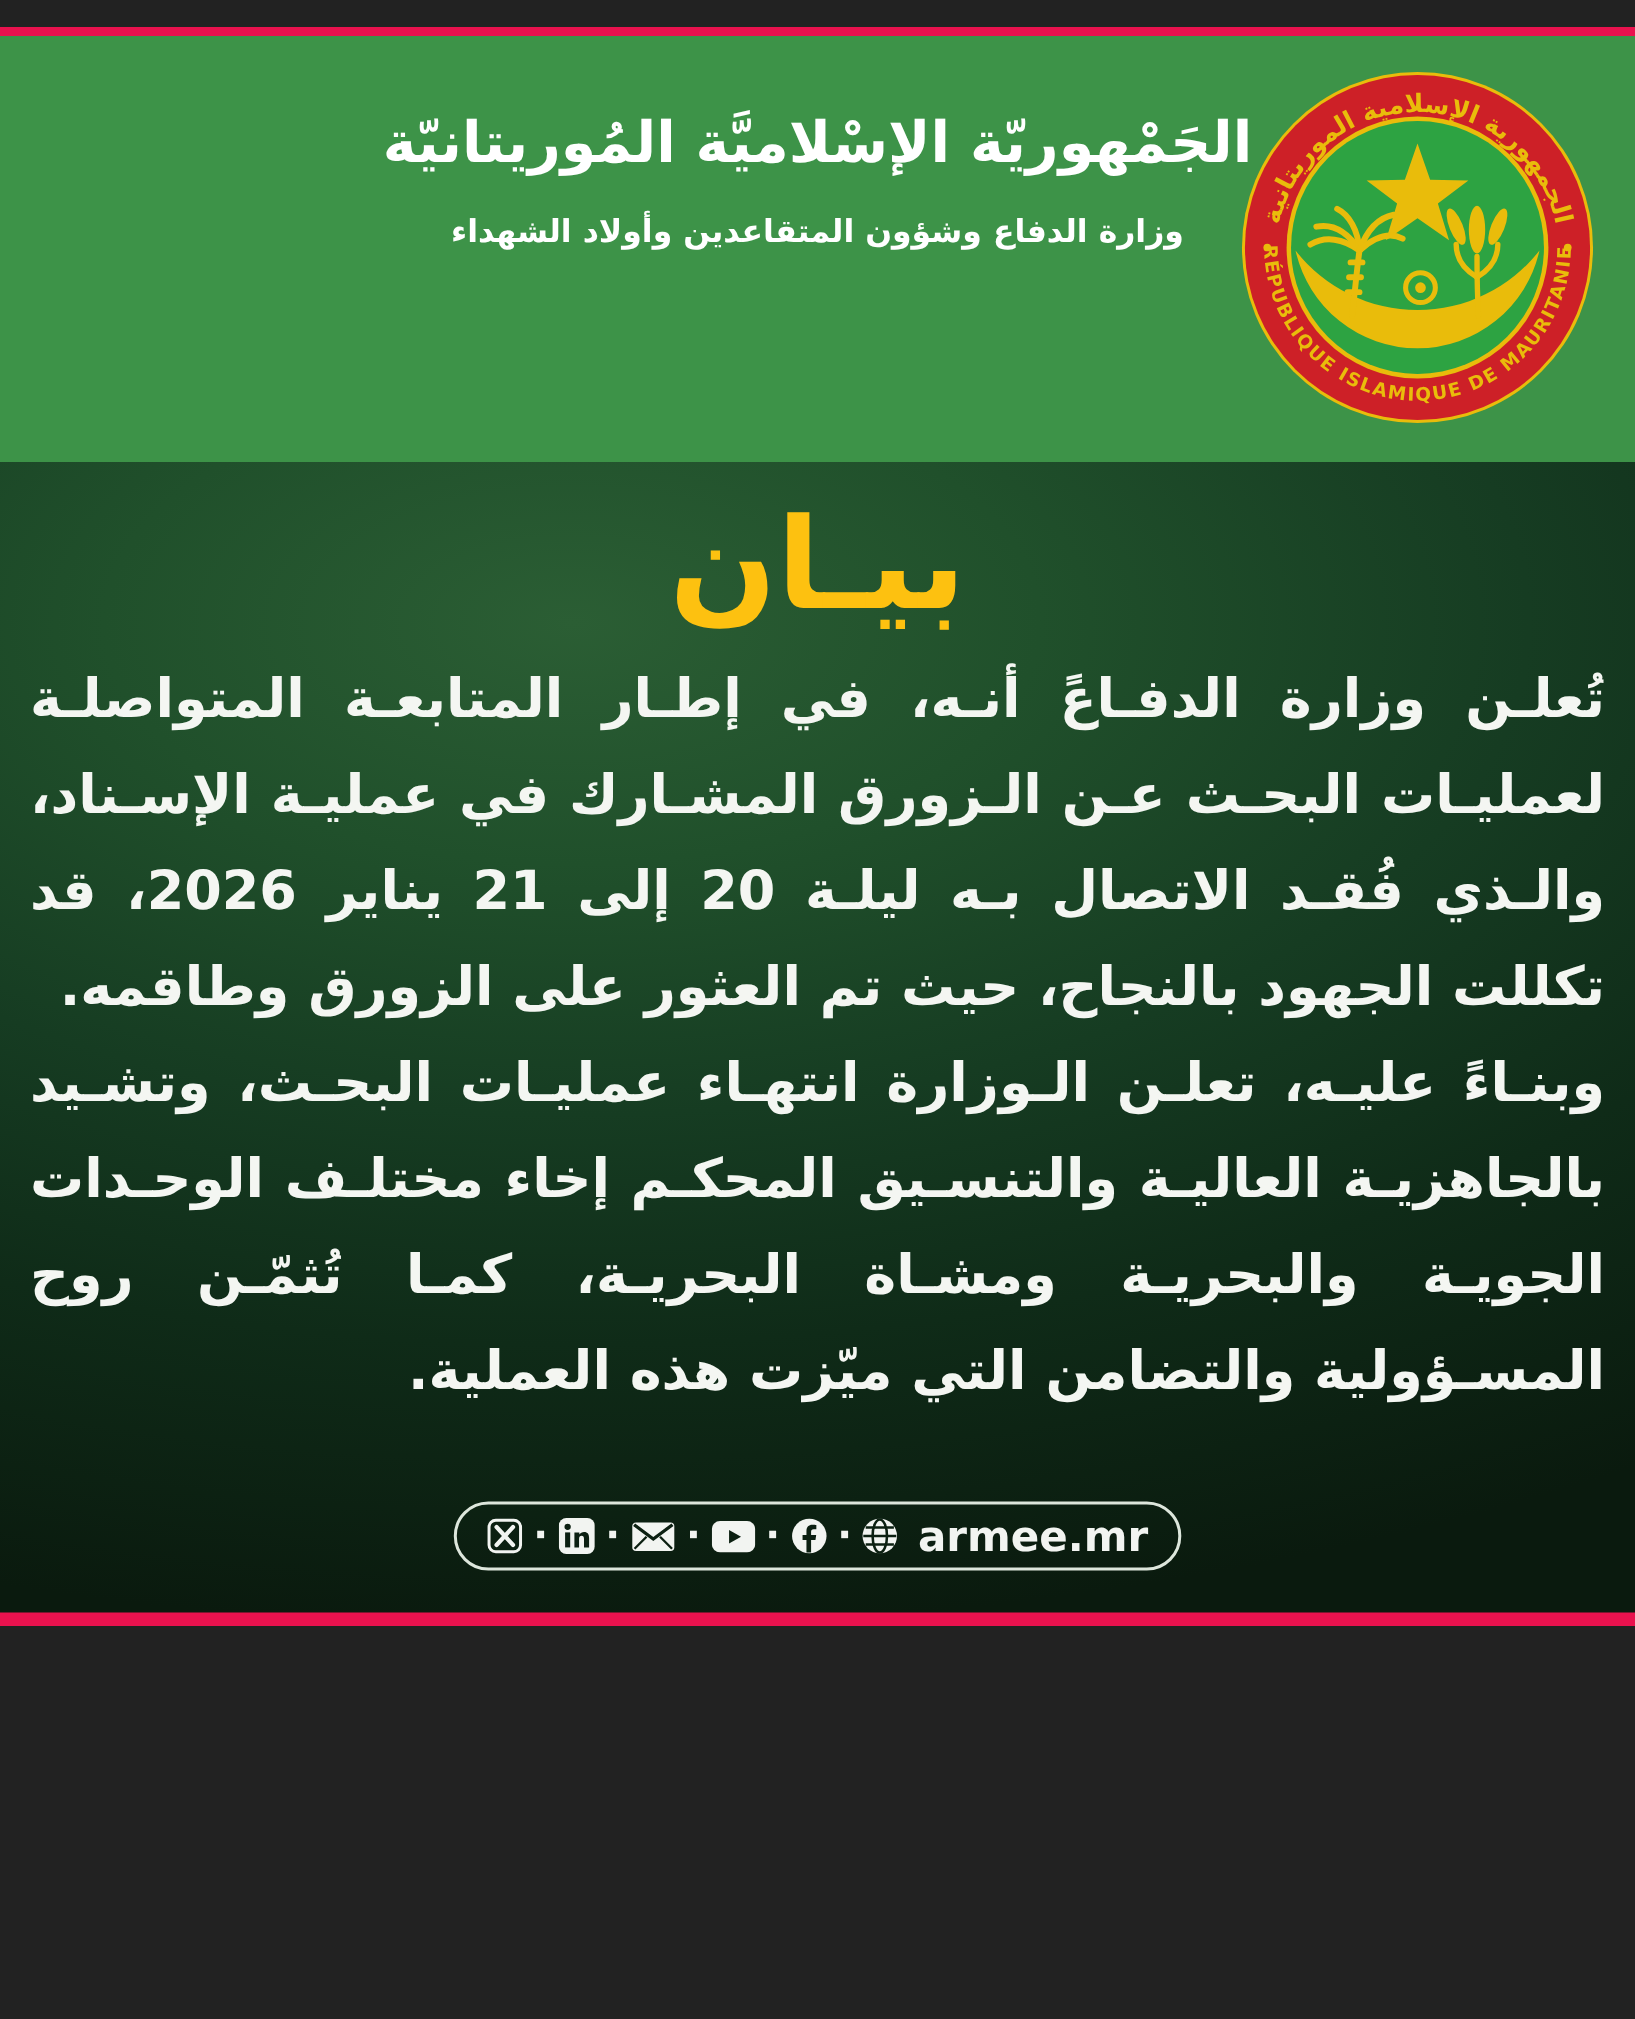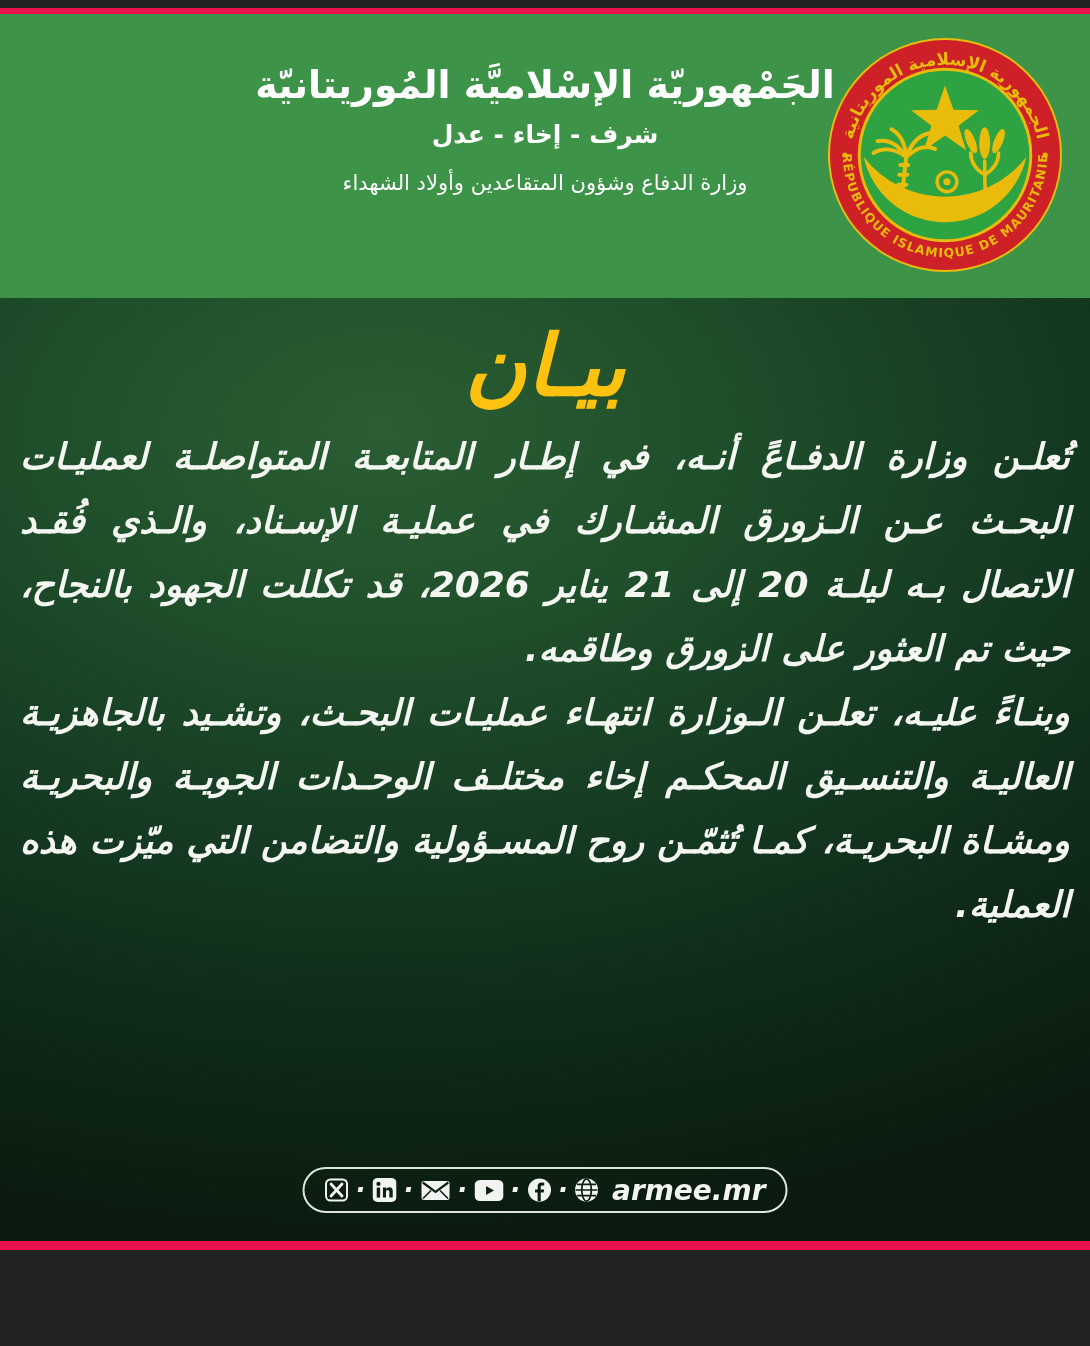--- a/index.html
+++ b/index.html
@@ -1,45 +1,44 @@
 <!DOCTYPE html>
 <html lang="ar"><head>
 <meta charset="utf-8">
 <style>
   html,body{margin:0;padding:0;background:#222;}
   .page{
-    position:relative;width:1090px;height:1242px;overflow:hidden;
-    font-family:"DejaVu Sans",sans-serif;margin:8px auto;background:#0b1c10;
+    position:relative;width:1090px;height:1066px;overflow:hidden;
+    font-family:"DejaVu Sans",sans-serif;margin:18px auto;background:#0b1c10;
   }
   .stripe{position:absolute;left:0;width:100%;background:#e9124e;z-index:5;}
   .stripe.top{top:0;height:6px;}
   .stripe.bottom{bottom:0;height:9px;}
 
   
   .header{
     position:absolute;top:6px;left:0;width:100%;height:284px;
     background:#3d9348;
   }
   .header-text{
     position:absolute;top:48px;left:0;width:100%;
     text-align:center;color:#ffffff;direction:rtl;
   }
   .h-title{font-size:38px;font-weight:bold;letter-spacing:0;line-height:1.25;}
   .h-motto{font-size:25px;font-weight:bold;margin-top:10px;}
-  .h-ministry{font-size:21px;font-weight:normal;margin-top:22px;}
+  .h-ministry{font-size:21px;font-weight:bold;margin-top:22px;}
   .seal{position:absolute;top:22px;right:26px;width:238px;height:238px;}
   .seal svg{width:100%;height:100%;display:block;}
 
   
   .body{
     position:absolute;top:290px;left:0;width:100%;bottom:9px;
     background:
       radial-gradient(130% 95% at 35% 14%,
         #2b5e34 0%, #20502b 22%, #163c22 45%, #0f2b18 66%, #0a1a0e 92%);
-    font-style: italic;
   }
   .st-title{
     margin:20px 0 0;text-align:center;
     color:#fdc110;font-size:84px;font-weight:bold;line-height:1.15;
     direction:rtl;
   }
   .st-text{
     margin-top:10px;padding:0 20px;
     color:#f4f6f2;font-size:36px;font-weight:bold;line-height:64px;
     direction:rtl;text-align:justify;
@@ -63,21 +62,20 @@
 </head>
 <body>
 
 <div class="page">
 
   <div class="stripe top"></div>
 
   <header class="header">
     <div class="header-text">
       <div class="h-title">الجَمْهوريّة الإسْلاميَّة المُوريتانيّة</div>
-      <div class="h-motto">شرف - إخاء - عدل</div>
       <div class="h-ministry">وزارة الدفاع وشؤون المتقاعدين وأولاد الشهداء</div>
     </div>
 
     <div class="seal">
       <svg viewBox="0 0 240 240" xmlns="http://www.w3.org/2000/svg">
         <defs>
           <path id="arcTop" d="M 25,124 A 95,95 0 0 1 215,124" fill="none"></path>
           <path id="arcBot" d="M 17,120 A 103,103 0 0 0 223,120" fill="none"></path>
         </defs>
         <circle cx="120" cy="120" r="118" fill="#e9bc0b"></circle>

